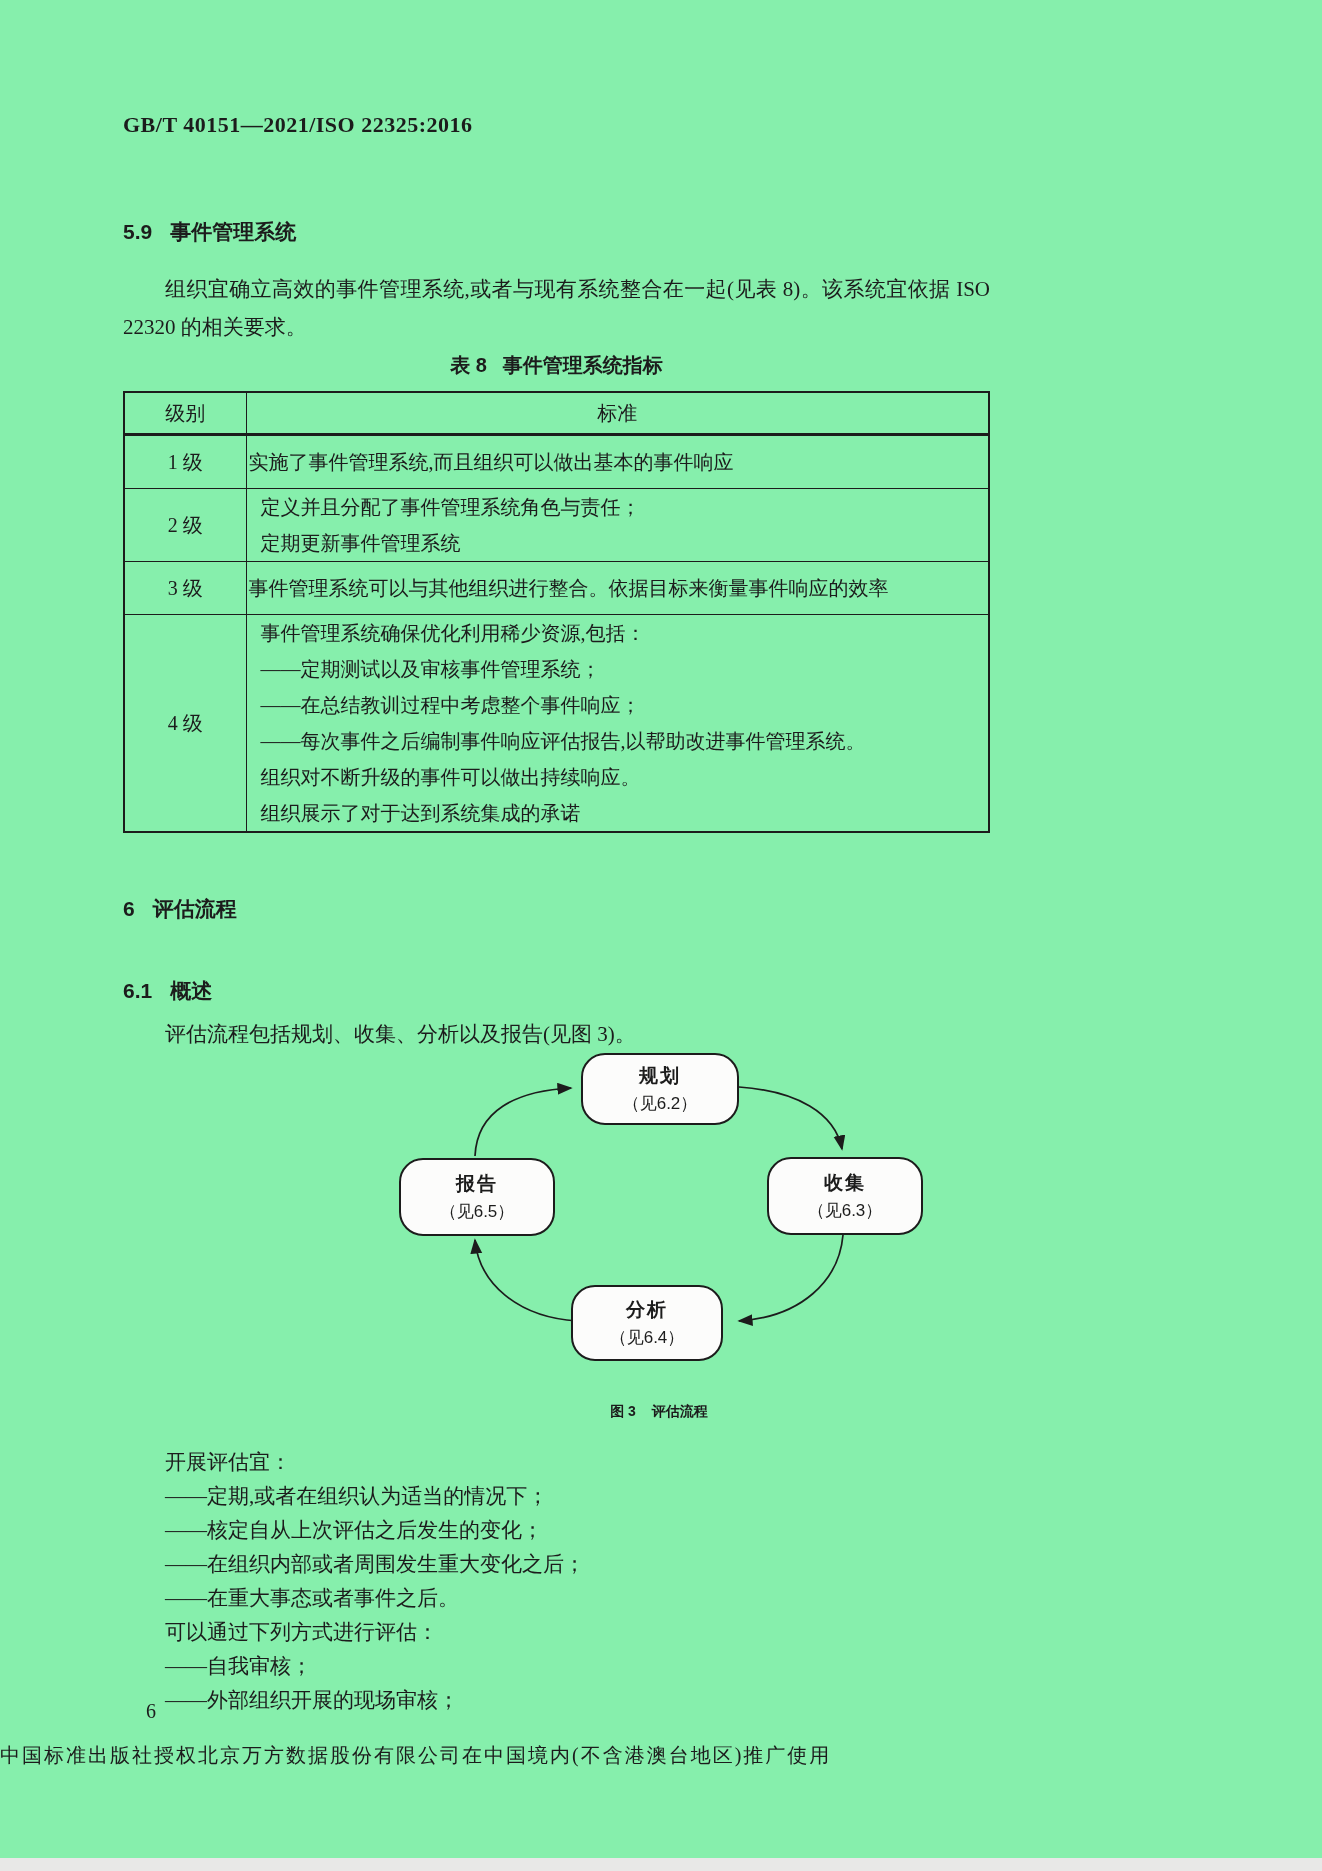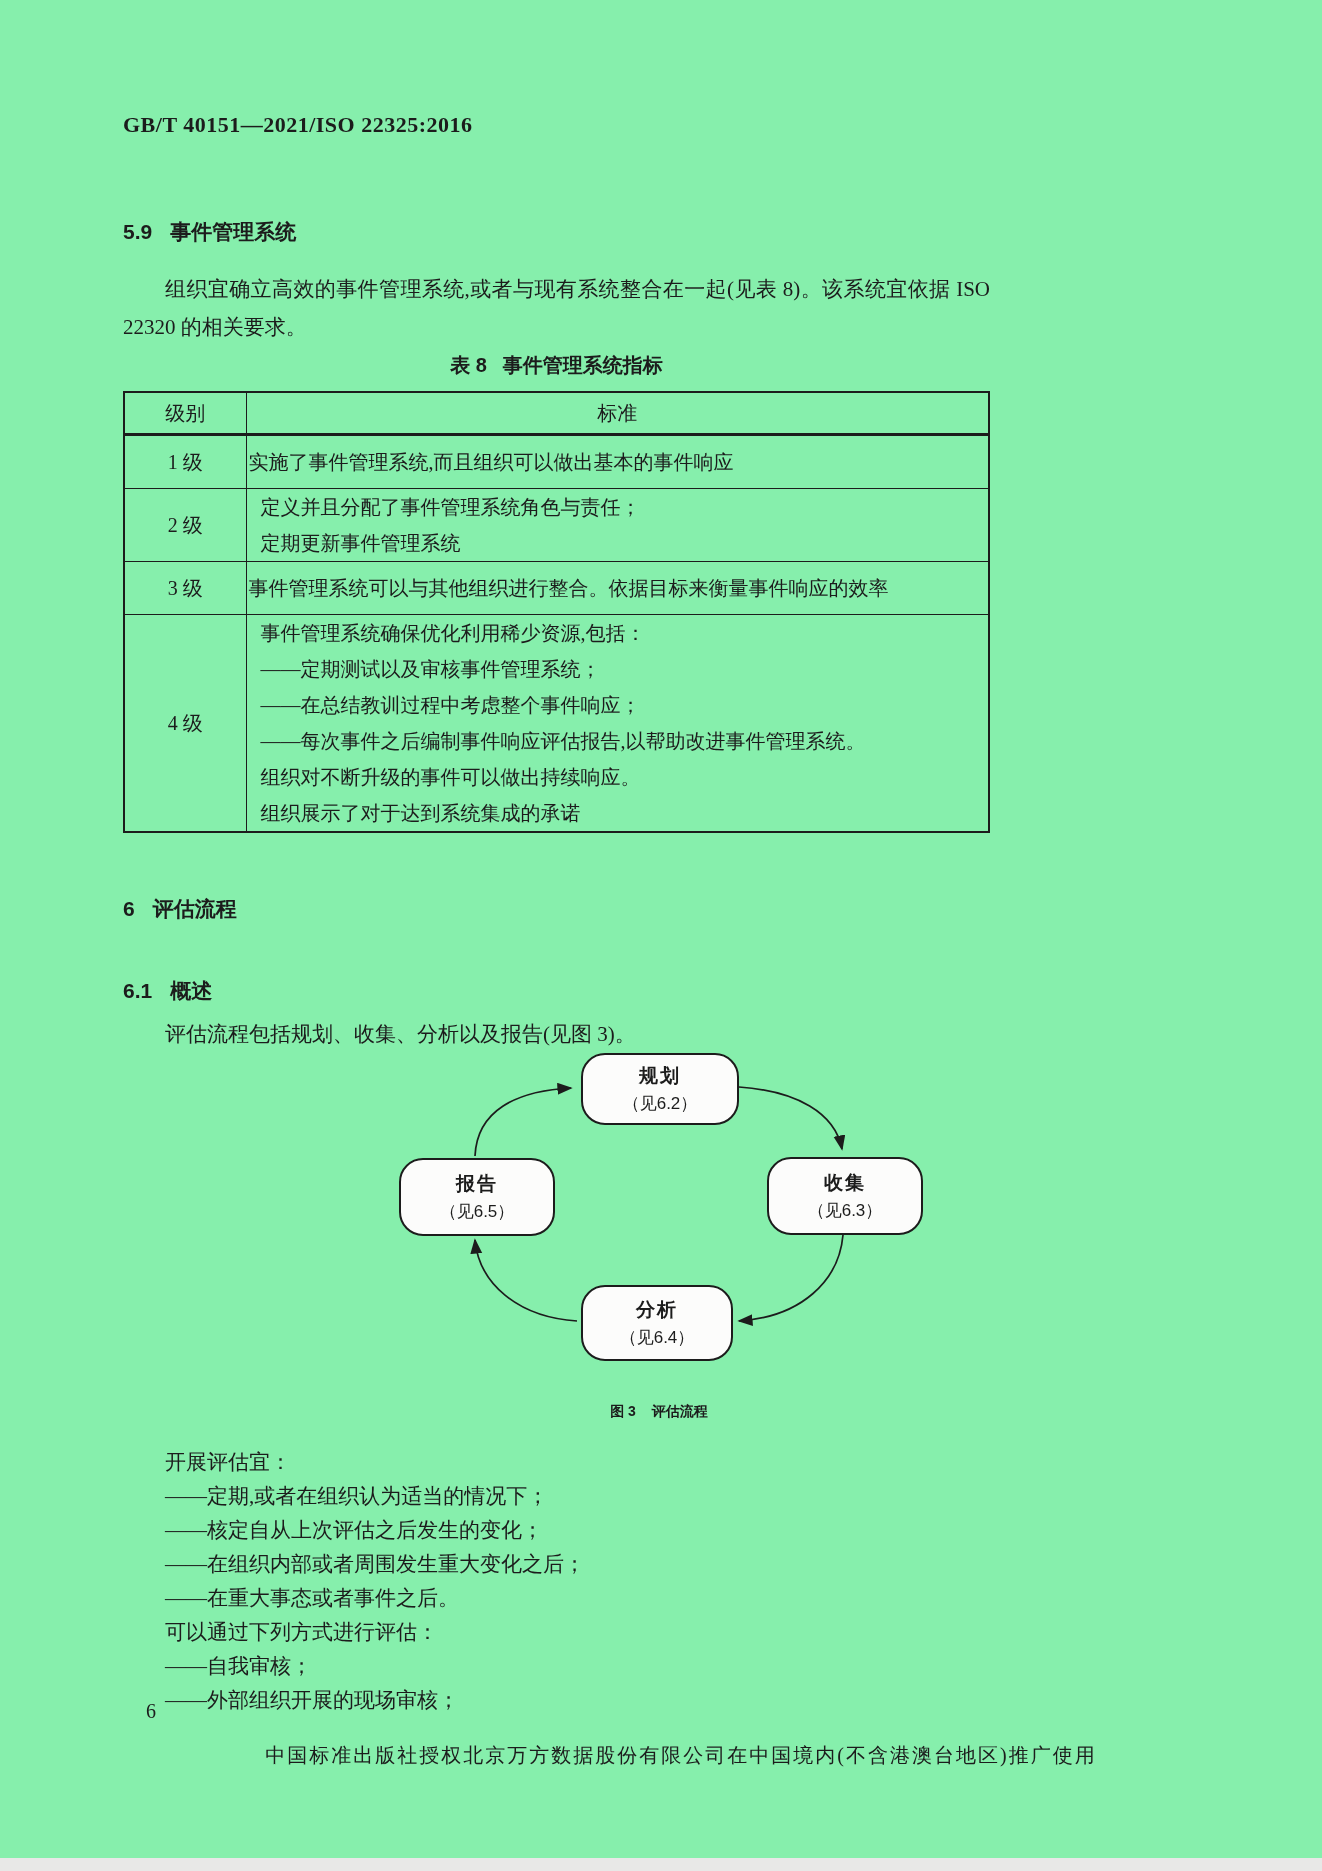--- a/index.html
+++ b/index.html
@@ -74,39 +74,39 @@
     border:2px solid #1c1c1c; border-radius:24px;
     background:#fcfcfb;
     display:flex; flex-direction:column; align-items:center; justify-content:center;
     font-family:"Liberation Sans","DejaVu Sans",sans-serif;
   }
   .node .nlabel { font-size:19px; font-weight:bold; letter-spacing:2px; }
   .node .nref   { font-size:17px; margin-top:3px; }
   .node-plan    { left:182px; top:0;     width:154px; height:68px; }
   .node-collect { left:368px; top:104px; width:152px; height:74px; }
   .node-report  { left:0;     top:105px; width:152px; height:74px; }
-  .node-analyze { left:182px; top:232px; width:148px; height:72px; }
+  .node-analyze { left:172px; top:232px; width:148px; height:72px; }
 
   .fig-caption {
     margin-top:38px; text-align:center;
     font-family:"Liberation Sans","DejaVu Sans",sans-serif;
     font-weight:bold; font-size:14px;
   }
   .fig-caption .cap-prefix { margin-right:16px; }
 
   .assess { margin-top:24px; font-size:21px; }
   .assess .line { line-height:34px; text-indent:2em; }
 
   .page-num {
     position:absolute; left:146px; top:1700px;
     font-size:20px;
   }
   .doc-footer {
     position:absolute; left:0; top:1742px; width:1268px;
-    text-align:center; font-size:20px; letter-spacing:2px;padding-left:47px;
+    font-size:20px; letter-spacing:2px;
   }
   .scan-edge-bottom {
     position:absolute; left:0; bottom:0; width:1322px; height:13px;
     background:#e8e8e7;
   }
 </style>
 </head>
 <body>
 
 <div class="page">

